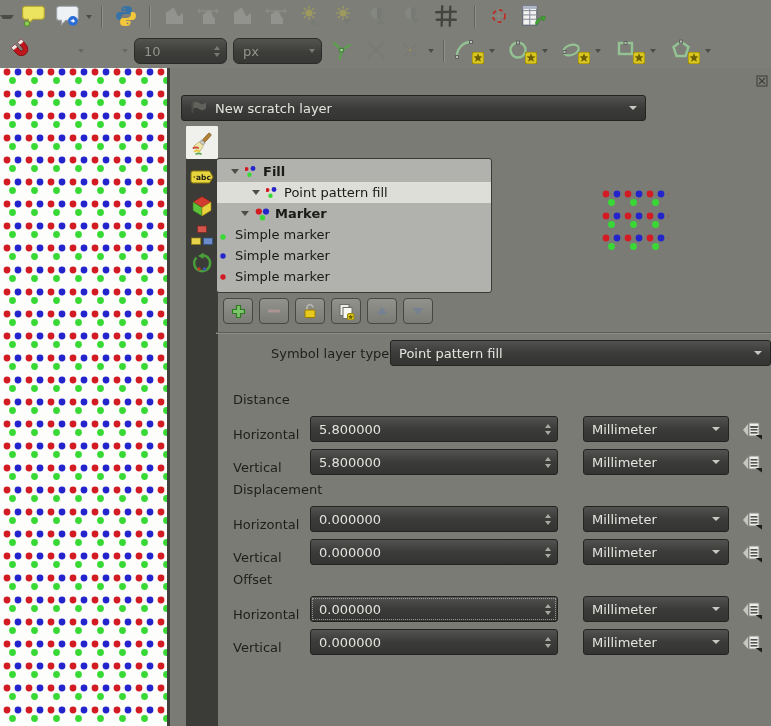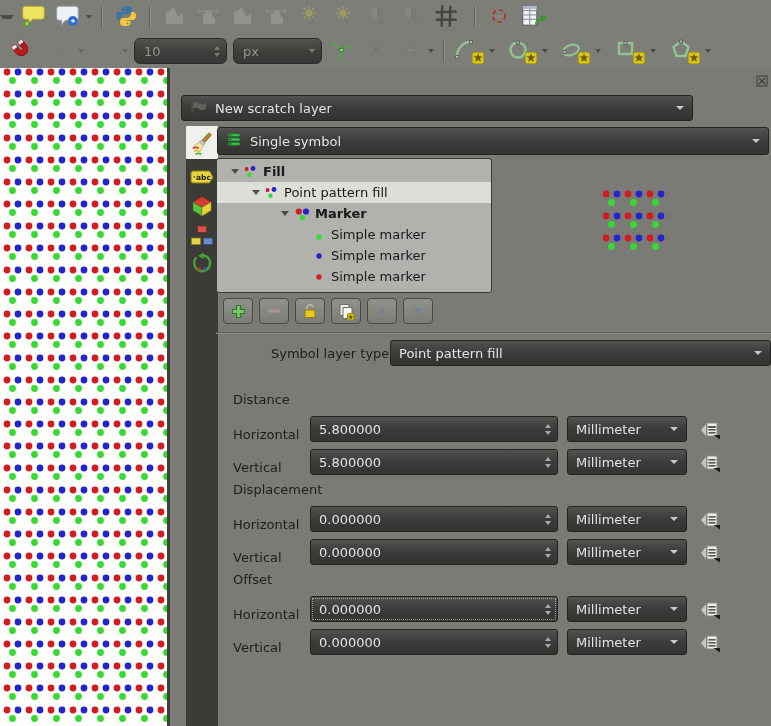--- a/index.html
+++ b/index.html
@@ -37,37 +37,37 @@
   .panel{position:absolute;left:172px;top:68px;width:599px;height:658px;background:#7b7b76;}
   .panel-title{position:absolute;left:0;top:7px;width:100%;text-align:center;color:#1b1b19;}
   .close-btn{position:absolute;right:3px;top:7px;width:12px;height:12px;display:flex;align-items:center;justify-content:center;}
   .dcombo{
     box-sizing:border-box;height:26px;display:flex;align-items:center;gap:7px;padding:0 8px;
     color:#e4e4e0;background:linear-gradient(#525250,#3b3b39 50%,#343432);
     border:1px solid #232321;border-radius:3px;white-space:nowrap;overflow:hidden;
   }
   .dcombo .combo-arrow{margin-left:auto;width:0;height:0;flex:none;
     border-left:4px solid transparent;border-right:4px solid transparent;border-top:4.5px solid #c9c9c4;}
-  .layer-combo{position:absolute;left:9px;top:27px;width:512px;}
+  .layer-combo{position:absolute;left:9px;top:27px;width:465px;}
   .renderer-combo{position:absolute;left:45px;top:59px;width:552px;height:28px;}
   
   .side-tabs{position:absolute;left:14px;top:58px;width:32px;height:600px;background:#3b3b37;}
   .side-tab{width:32px;height:29px;display:flex;align-items:center;justify-content:center;}
   .side-tab.active{height:33px;background:#f0f0ec;border-radius:1px;margin-bottom:3px;}
   
   .sym-tree{
     position:absolute;left:44px;top:90px;width:276px;height:135px;box-sizing:border-box;
     background:#b1b1ad;border:1px solid #3a3a38;border-radius:3px;overflow:hidden;padding-top:2px;
   }
   .tree-row{height:21px;display:flex;align-items:center;color:#191917;}
   .tree-row.selected{background:#dedeD9;background:#deded9;}
   .tree-row .tw-label.bold{font-weight:bold;}
   .tw-arrow{width:0;height:0;border-left:4px solid transparent;border-right:4px solid transparent;border-top:5px solid #4e4e48;margin-right:6px;flex:none;}
   .tw-icon{width:18px;flex:none;display:flex;align-items:center;}
-  .ind0{padding-left:14px;} .ind1{padding-left:35px;} .ind2{padding-left:64px;} .ind3{padding-left:96px;}
+  .ind0{padding-left:14px;} .ind1{padding-left:35px;} .ind2{padding-left:24px;} .ind3{}
   
   .pattern-preview{position:absolute;left:427px;top:122px;}
   
   .tree-btns{position:absolute;left:51px;top:230px;display:flex;gap:6px;}
   .tbtn{width:30px;height:26px;box-sizing:border-box;border:1px solid #484842;border-radius:4px;
     background:linear-gradient(#92928d,#7c7c77);display:flex;align-items:center;justify-content:center;padding:0;}
   .sep-line{position:absolute;left:44px;top:264px;width:555px;height:0;border-top:1px solid #5f5f5a;border-bottom:1px solid #8c8c86;}
   
   .slt-row{position:absolute;left:0;top:272px;width:599px;display:flex;align-items:center;padding-left:51px;box-sizing:border-box;}
   .slt-label{width:119px;flex:none;margin-left:48px;}
@@ -78,21 +78,21 @@
   .group-title.first{margin-top:16px;}
   .prop-row{display:flex;align-items:flex-end;margin:0 0 7px 61px;}
   .prop-label{width:77px;flex:none;}
   .spinbox{
     box-sizing:border-box;width:248px;height:26px;display:flex;align-items:center;padding:0 6px 0 8px;
     color:#e4e4e0;background:linear-gradient(#525250,#3b3b39 50%,#343432);
     border:1px solid #232321;border-radius:3px;
   }
   .spinbox.focused{outline:1px dotted #9c9c96;outline-offset:-3px;}
   .spin-col{margin-left:auto;display:flex;flex-direction:column;gap:3px;align-items:center;}
-  .unit-combo{margin-left:9px;width:120px;height:26px;}
+  .unit-combo{margin-left:25px;width:146px;height:26px;}
   .override-btn{margin-left:10px;width:26px;height:24px;background:none;border:none;padding:0;display:flex;align-items:center;justify-content:center;}
 </style>
 </head>
 <body>
 
 <div class="toolbars">
   <div class="tb-row">
     <span style="width:8px" class="tb-dd"></span>
     <span class="tb-btn">
         <span>
@@ -445,38 +445,20 @@
     <div class="side-tab">
       <svg width="24" height="26" viewBox="0 0 24 24">
         <path d="M6.5 5.5A8 8 0 1 0 13 3.2" fill="none" stroke="#4a9e3a" stroke-width="2.4"></path>
         <path d="M13.5 0.5v6.5l-5.5-3z" fill="#4a9e3a"></path>
         <circle cx="9" cy="17" r="1.7" fill="#c8352b"></circle>
         <circle cx="14.5" cy="17" r="1.7" fill="#3a55b8"></circle>
       </svg>
     </div>
   </div>
 
-  <div class="dcombo renderer-combo">
-    <span>
-      <svg width="17" height="17" viewBox="0 0 16 16">
-          <g fill="#3bc24c" stroke="#1d7a28" stroke-width=".6">
-            <rect x="2" y="2.6" width="11" height="2.6" rx="1"></rect>
-            <rect x="2" y="6.7" width="11" height="2.6" rx="1"></rect>
-            <rect x="2" y="10.8" width="11" height="2.6" rx="1"></rect>
-          </g>
-          <g fill="#155c1e">
-            <rect x="3" y="3.3" width="2" height="1.2"></rect>
-            <rect x="3" y="7.4" width="2" height="1.2"></rect>
-            <rect x="3" y="11.5" width="2" height="1.2"></rect>
-          </g>
-        </svg>
-    </span>
-    <span>Single symbol</span>
-    <span class="combo-arrow"></span>
-  </div>
 
   <div class="sym-tree">
     <div class="tree-row ind0">
       <span class="tw-arrow"></span>
       <span class="tw-icon">
         <svg width="14" height="14">
             <circle cx="1.5" cy="4" r="2" fill="#d21b22"></circle>
             <circle cx="8" cy="3.5" r="2.4" fill="#2424cc"></circle>
             <circle cx="4.5" cy="9.8" r="2.2" fill="#38d934"></circle>
           </svg>

